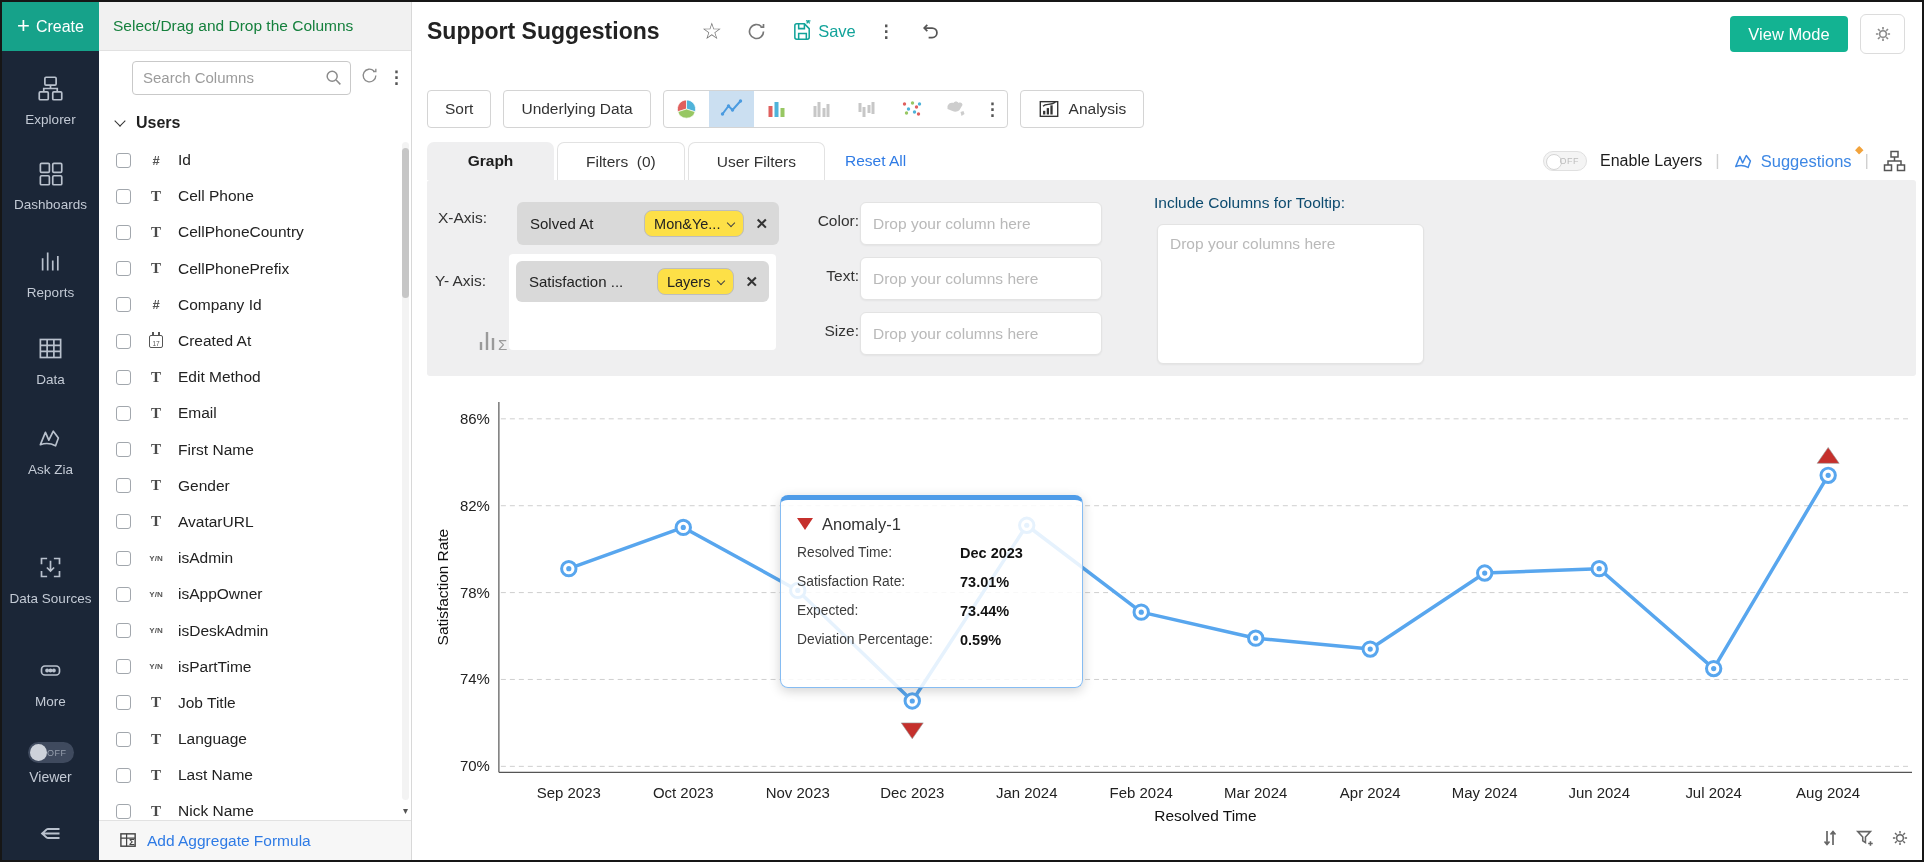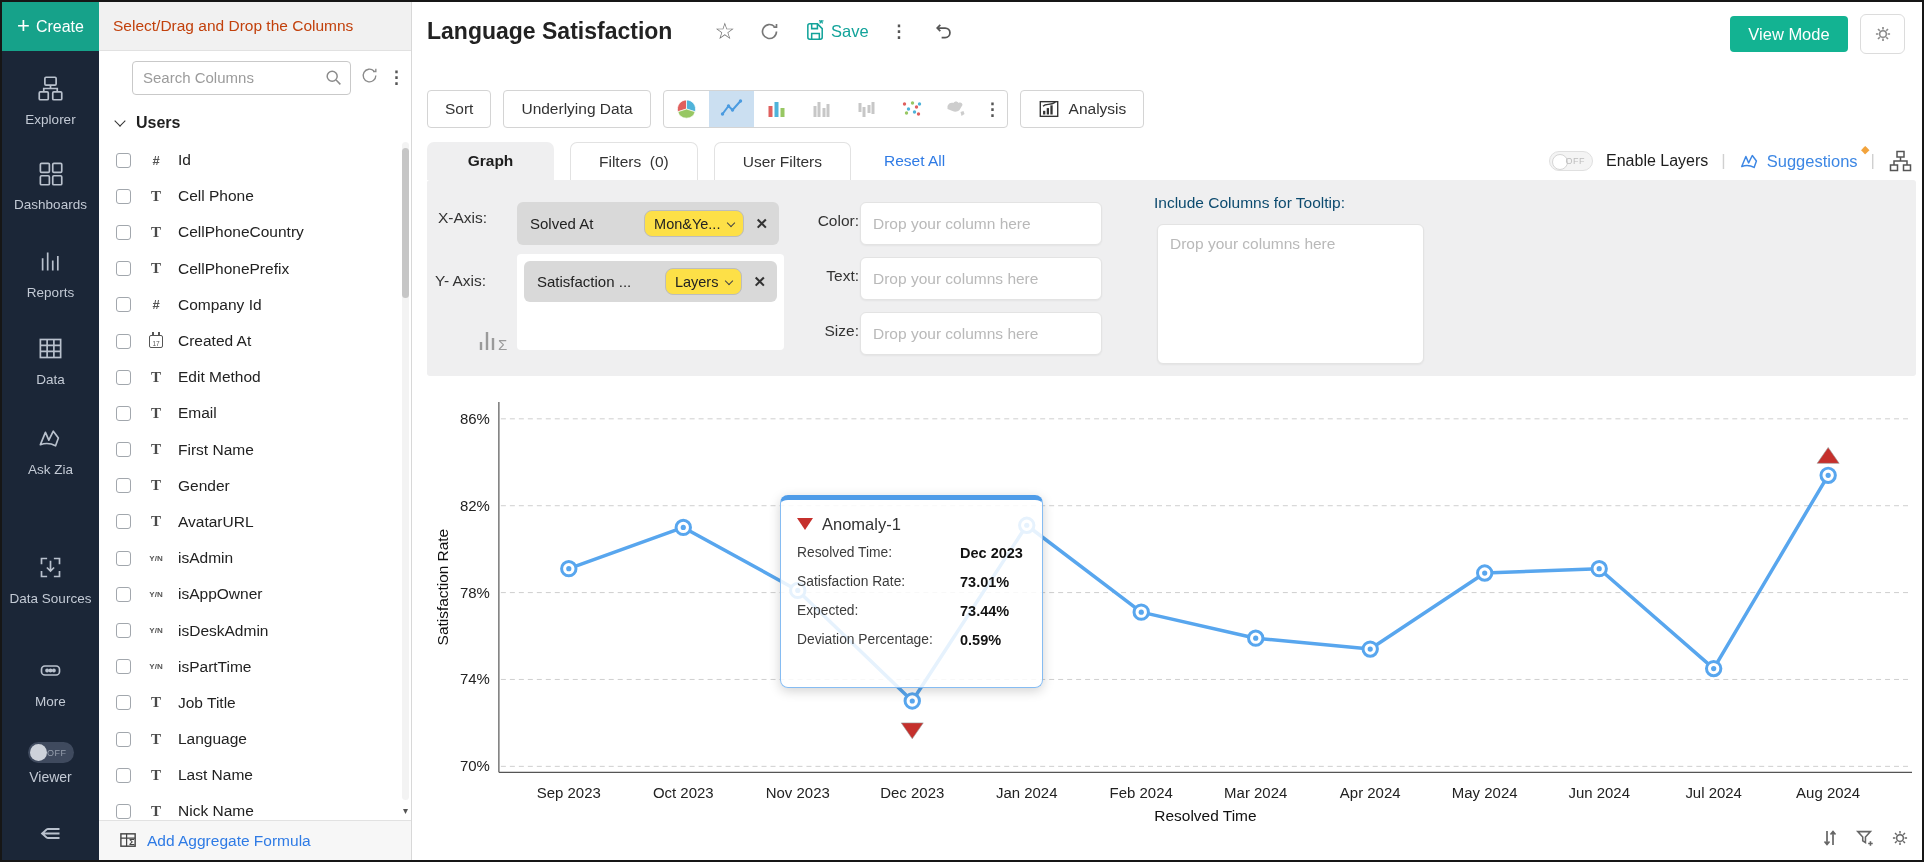--- a/index.html
+++ b/index.html
@@ -20,21 +20,21 @@
   .pill{position:relative;width:46px;height:21px;border-radius:11px;display:flex;align-items:center;}
   .pill.dark{background:#3f4a5e;}
   .pill .knob{position:absolute;left:2px;top:2px;width:17px;height:17px;border-radius:50%;background:#cdd2da;}
   .pill .off{position:absolute;right:7px;font-size:9px;color:#97a0ae;letter-spacing:.5px;}
   .collapse-btn{position:absolute;left:0;right:0;top:818px;display:flex;justify-content:center;cursor:pointer;}
   .collapse-btn svg{width:27px;height:27px;stroke:#b9c1cd;fill:none;stroke-width:1.6;}
 
   
   .columns-panel{position:absolute;left:97px;top:0;bottom:0;width:313px;background:#fff;border-right:1px solid #d8d8d8;}
   .cp-header{height:49px;background:#f1f1f1;border-bottom:1px solid #e1e1e1;display:flex;align-items:center;
-      padding:0 14px;font-size:15.5px;color:#c2410c;}
+      padding:0 14px;font-size:15.5px;color:#15803d;}
   .search-row{position:absolute;top:58px;left:13px;right:6px;height:35px;display:flex;align-items:center;gap:9px;}
   .search-wrap{position:relative;width:225px;height:34px;margin-left:20px;}
   .search-wrap input{width:100%;height:100%;border:1px solid #c9c9c9;border-radius:4px;padding:0 30px 0 10px;
       font-size:15px;color:#333;font-family:inherit;outline:none;}
   .search-wrap input::placeholder{color:#9b9b9b;}
   .search-wrap svg{position:absolute;right:7px;top:7px;width:20px;height:20px;stroke:#8a8a8a;fill:none;stroke-width:1.6;}
   .sm-ic svg{width:19px;height:19px;stroke:#8a8a8a;fill:none;stroke-width:1.7;}
   .kebab{color:#555;font-size:17px;font-weight:700;line-height:1;cursor:pointer;}
   .users-row{position:absolute;top:112px;left:17px;display:flex;align-items:center;gap:12px;
       font-weight:700;font-size:16px;color:#1f1f1f;cursor:pointer;}
@@ -79,21 +79,21 @@
 
   .toolbar{position:absolute;top:88px;left:15px;display:flex;align-items:center;gap:12px;}
   .tbtn{height:38px;border:1px solid #d4d4d4;border-radius:4px;background:#fff;display:flex;align-items:center;
       justify-content:center;font-size:15.5px;color:#333;padding:0 17px;gap:9px;cursor:pointer;font-family:inherit;}
   .chart-group{height:38px;border:1px solid #d4d4d4;border-radius:4px;background:#fff;display:flex;overflow:hidden;}
   .cg-cell{width:45px;display:flex;align-items:center;justify-content:center;cursor:pointer;}
   .cg-cell.selected{background:#cbdff1;}
   .cg-cell svg{width:23px;height:22px;}
   .cg-kebab{width:28px;}
 
-  .tabs-row{position:absolute;top:140px;left:15px;right:9px;height:38px;display:flex;align-items:flex-end;gap:13px;}
+  .tabs-row{position:absolute;top:140px;left:15px;right:15px;height:38px;display:flex;align-items:flex-end;}
   .tab{height:38px;display:flex;align-items:center;justify-content:center;border-top-left-radius:7px;
       border-top-right-radius:7px;font-size:15.5px;color:#333;cursor:pointer;}
   .tab.active{background:#efeff0;width:127px;font-weight:700;color:#1d1d1d;}
   .tab.plain{background:#fff;border:1px solid #e2e2e2;border-bottom:none;padding:0 28px;margin-left:3px;}
   .reset{margin-left:20px;align-self:center;color:#2f7be5;font-size:15.5px;cursor:pointer;}
   .tab-right{margin-left:auto;align-self:center;display:flex;align-items:center;gap:13px;}
   .pill.light{background:#f4f4f4;border:1px solid #e0e0e0;width:44px;height:20px;}
   .pill.light .knob{background:#fff;border:1px solid #d5d5d5;width:16px;height:16px;}
   .pill.light .off{color:#bdbdbd;}
   .enable-label{font-size:16px;color:#1d1d1d;}
@@ -120,21 +120,21 @@
   .dropzone{position:absolute;background:#fff;border:1px solid #e3e3e3;border-radius:6px;display:flex;
       align-items:center;padding:0 12px;color:#b9b9b9;font-size:15.5px;box-shadow:0 1px 2px rgba(0,0,0,.05);}
   .dropzone.tall{align-items:flex-start;padding-top:10px;}
   .agg-ic{position:absolute;}
 
   
   .chart-area{position:absolute;top:374px;left:0;right:0;bottom:0;background:#fff;}
   .chart-area svg.plot{position:absolute;inset:0;width:100%;height:100%;font-family:"Liberation Sans",sans-serif;}
   text.tick{font-size:15px;fill:#222;}
   text.axis-title{font-size:15.5px;fill:#101010;}
-  .anomaly-tip{position:absolute;left:368px;top:119px;width:263px;height:193px;background:rgba(255,255,255,.85);
+  .anomaly-tip{position:absolute;left:368px;top:119px;width:303px;height:193px;background:rgba(255,255,255,.85);
       border:1px solid #86bcf2;border-top:5px solid #4f9ce8;border-radius:8px;
       box-shadow:0 3px 12px rgba(0,0,0,.18);padding:10px 14px 8px 16px;z-index:5;}
   .tip-head{display:flex;align-items:center;gap:9px;height:28px;}
   .tri-down{width:0;height:0;border-left:8px solid transparent;border-right:8px solid transparent;
       border-top:12px solid #c5302c;}
   .tip-title{font-size:16.5px;color:#333;}
   .tip-row{display:flex;align-items:center;height:29px;}
   .tip-row .tl{width:163px;font-size:13.8px;color:#3c3c3c;flex:0 0 auto;}
   .tip-row .tv{font-size:14.5px;font-weight:700;color:#121212;}
   .corner-icons{position:absolute;right:12px;bottom:12px;display:flex;align-items:center;gap:15px;}
@@ -386,21 +386,21 @@
         <path d="M2 7.5h15 M8 3v13" stroke="#444" stroke-width="1.3" fill="none"></path>
         <text x="10.5" y="15" font-size="10" font-weight="bold" fill="#444">Σ</text>
       </svg>
       <span>Add Aggregate Formula</span>
     </div>
   </section>
 
   <main class="main">
 
     <div class="title-row">
-      <h1 class="page-title">Language Satisfaction</h1>
+      <h1 class="page-title">Support Suggestions</h1>
       <span class="hdr-ic star">☆</span>
       <span class="hdr-ic">
         <svg viewBox="0 0 24 24" stroke="#777" fill="none" stroke-width="1.9">
           <path d="M20 12a8 8 0 1 1-2.4-5.7"></path>
             <path d="M20 3.5V7h-3.5"></path>
         </svg>
       </span>
       <span class="save-grp">
         <svg viewBox="0 0 24 24" stroke="#12a39a" fill="none" stroke-width="1.6">
           <path d="M4 6a2 2 0 0 1 2-2h8l5 5v9a2 2 0 0 1-2 2H6a2 2 0 0 1-2-2z"></path>
@@ -536,21 +536,21 @@
       <div class="chip" style="left:90px;top:22px;width:262px;height:43px;">
         <span class="c-name">Solved At</span>
         <span class="dd">
           <span>Mon&amp;Ye...</span>
           <span class="chev"></span>
         </span>
         <span class="x">✕</span>
       </div>
 
       <span class="lbl" style="left:8px;top:92px;">Y- Axis:</span>
-      <div class="ybox" style="left:90px;top:74px;width:267px;height:96px;">
+      <div class="ybox" style="left:82px;top:74px;width:267px;height:96px;">
         <div class="chip" style="left:7px;top:7px;width:253px;height:41px;">
           <span class="c-name">Satisfaction ...</span>
           <span class="dd">
             <span>Layers</span>
             <span class="chev"></span>
           </span>
           <span class="x">✕</span>
         </div>
       </div>
       <span class="agg-ic" style="left:50px;top:146px;">

